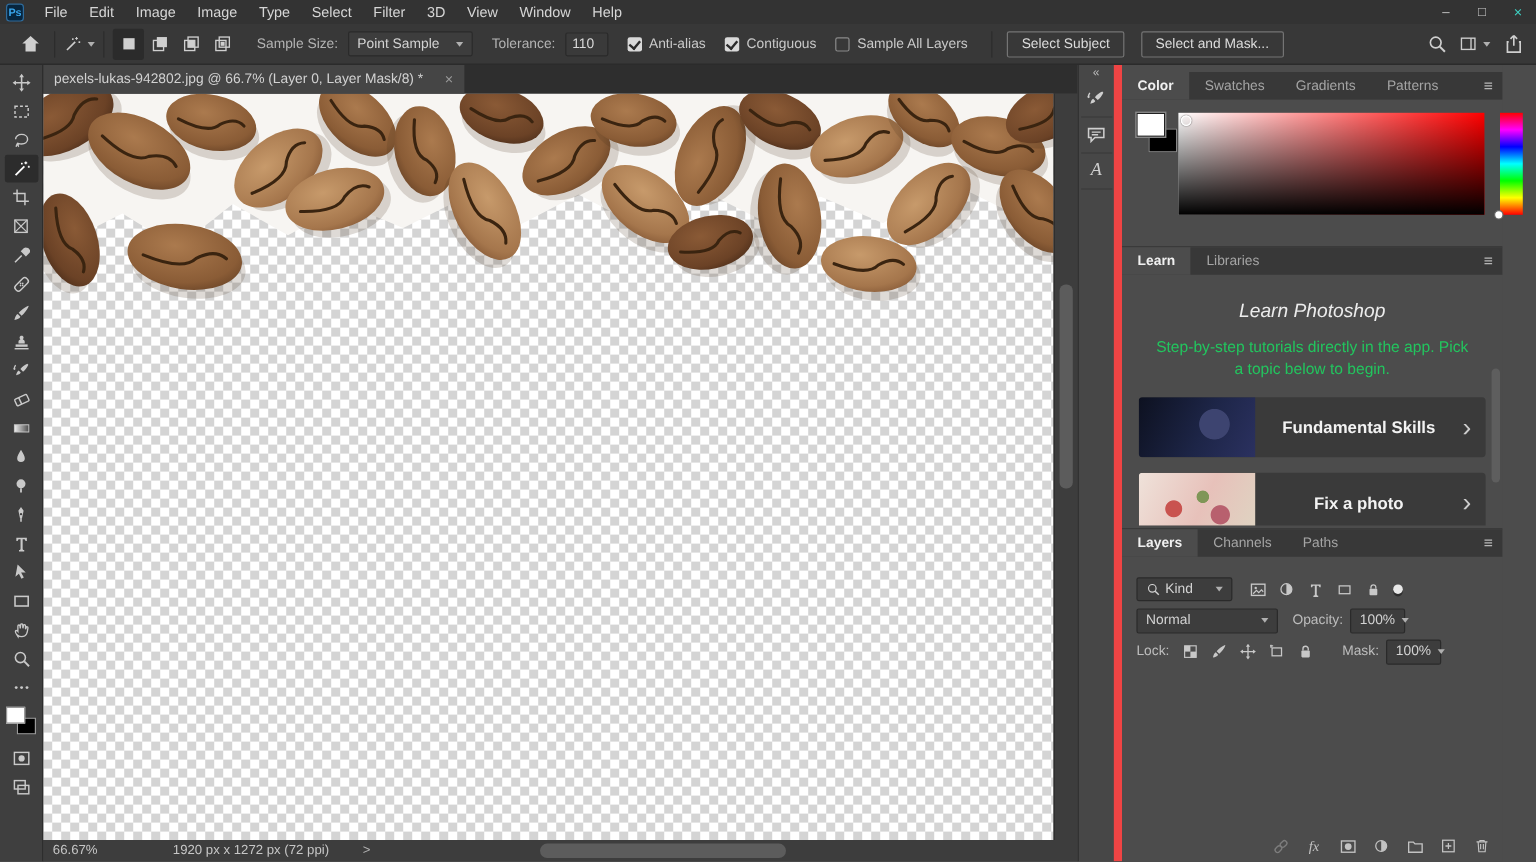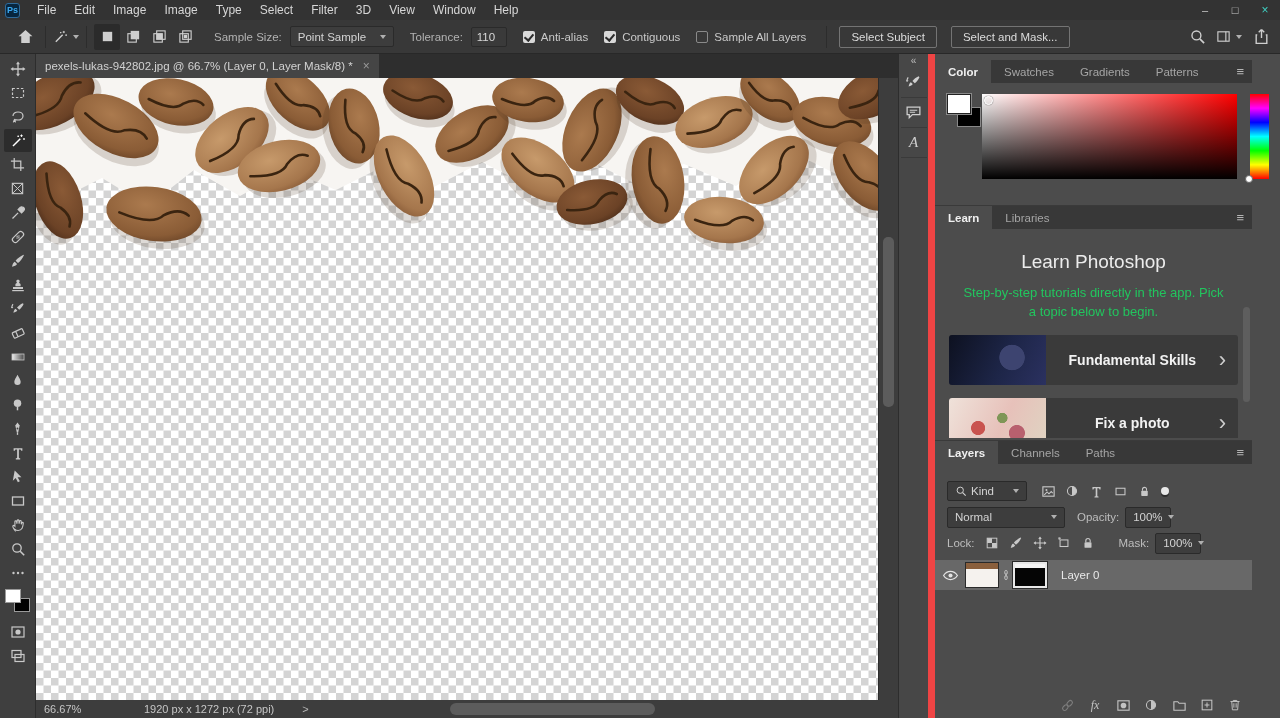--- a/index.html
+++ b/index.html
@@ -34,21 +34,21 @@
   
   .toolbar { position:absolute; top:54px; left:0; width:36px; bottom:0; background:#3f3f3f; border-right:1px solid #2d2d2d; display:flex; flex-direction:column; align-items:center; padding-top:3px; z-index:20; }
   .tool { width:28px; height:23px; display:flex; align-items:center; justify-content:center; color:#c9c9c9; border-radius:2px; margin-bottom:1px; flex:0 0 auto; }
   .tool.active { background:#2c2c2c; color:#fff; }
   .swatches-mini { position:relative; width:26px; height:26px; margin-top:4px; flex:0 0 auto; }
   .swatches-mini .fg { position:absolute; left:0; top:0; width:16px; height:14px; background:#fff; border:1px solid #9a9a9a; z-index:2; }
   .swatches-mini .bg { position:absolute; left:9px; top:9px; width:16px; height:14px; background:#000; border:1px solid #9a9a9a; }
 
   
   .tabbar { position:absolute; left:36px; top:54px; width:862px; height:24px; background:#2e2e2e; display:flex; align-items:flex-end; z-index:15; }
-  .doc-tab { height:24px; background:#454545; display:flex; align-items:center; padding:0 9px; font-size:11.5px; color:#d2d2d2; }
+  .doc-tab { height:24px; background:#454545; display:flex; align-items:center; padding:0 9px; font-size:11.5px; color:#d2d2d2;gap:8px; }
   .doc-tab .close { margin-left:10px; color:#9a9a9a; font-size:12px; }
 
   
   .canvas-wrap { position:absolute; left:36px; top:78px; width:842px; height:622px; background:#fff; }
   .vscroll { position:absolute; left:878px; top:78px; width:20px; height:622px; background:#3d3d3d; border-left:1px solid #2c2c2c; }
   .vscroll .thumb { position:absolute; left:4px; top:159px; width:11px; height:170px; background:#5c5c5c; border-radius:5px; }
   .statusbar { position:absolute; left:36px; top:700px; width:862px; height:18px; background:#3d3d3d; display:flex; align-items:center; font-size:11px; color:#c6c6c6; }
   .statusbar .zoom { margin-left:8px; width:80px; }
   .statusbar .dims { margin-left:20px; }
   .statusbar .chev { margin-left:28px; color:#b5b5b5; }
@@ -74,21 +74,21 @@
   .fgbg .bg { position:absolute; left:10px; top:13px; width:24px; height:20px; background:#000; border:1px solid #888; }
   .sat-field { position:absolute; left:47px; top:11px; width:255px; height:85px;
       background:linear-gradient(to bottom, rgba(0,0,0,0), #000), linear-gradient(to right, #fff, #f00); }
   .sat-picker { position:absolute; left:2px; top:2px; width:9px; height:9px; border:1.5px solid #fff; border-radius:50%; box-shadow:0 0 1px #000; }
   .hue-strip { position:absolute; left:315px; top:11px; width:19px; height:85px;
       background:linear-gradient(to bottom, #f00, #f0f, #00f, #0ff, #0f0, #ff0, #f00); }
   .hue-picker { position:absolute; left:-5px; bottom:-4px; width:8px; height:8px; background:#fff; border:1px solid #666; border-radius:50%; }
 
   .learn-panel { position:absolute; top:151px; left:0; right:0; height:232px; border-top:1px solid #3a3a3a; }
   .learn-body { position:relative; height:209px; overflow:hidden; }
-  .learn-title { text-align:center; font-size:19px; color:#ececec; margin-top:22px; }
+  .learn-title { text-align:center; font-size:16px; color:#ececec; margin-top:22px;font-style:italic; }
   .learn-sub { text-align:center; font-size:13px; color:#22c55e; margin:11px 26px 0 26px; line-height:1.45; }
   .learn-card { position:relative; margin:13px 14px 0 14px; height:50px; background:#3a3a3a; border-radius:3px; display:flex; align-items:center; overflow:hidden; }
   .card-thumb { width:97px; height:50px; flex:0 0 auto; }
   .thumb-skills { background:radial-gradient(circle at 65% 45%, #3d4470 0 18%, transparent 19%), linear-gradient(115deg, #0d1120, #1d2547 55%, #2b3160); }
   .thumb-photo { background:radial-gradient(circle at 30% 60%, #c9534f 0 9%, transparent 10%), radial-gradient(circle at 55% 40%, #7f9657 0 8%, transparent 9%), radial-gradient(circle at 70% 70%, #b8606e 0 10%, transparent 11%), linear-gradient(115deg, #efe2da, #e7c1ba 55%, #dfd4c2); }
   .card-title { flex:1; text-align:center; font-size:14px; font-weight:bold; color:#f2f2f2; }
   .card-chev { color:#cdcdcd; font-size:22px; margin-right:12px; font-weight:normal; }
   .learn-scroll { position:absolute; right:2px; top:8px; width:7px; height:190px; }
   .learn-scroll .thumb { position:absolute; top:70px; width:7px; height:95px; background:#5e5e5e; border-radius:4px; }
 
@@ -854,35 +854,20 @@
               <use href="#i-lock"></use>
             </svg>
           </div>
         <span style="margin-left:20px">Mask:</span>
         <div class="dd small-dd">
           <span>100%</span>
           <span class="caret"></span>
         </div>
       </div>
 
-      <div class="layer-row">
-        <div class="eye-slot">
-            <svg class="ic" width="17" height="17">
-              <use href="#i-eye"></use>
-            </svg>
-          </div>
-        <div class="layer-thumb"></div>
-        <div class="chainlink">
-            <svg class="ic" width="12" height="14">
-              <use href="#i-chain"></use>
-            </svg>
-          </div>
-        <div class="mask-thumb"></div>
-        <div class="layer-name">Layer 0</div>
-      </div>
 
       <div class="layers-bottom">
         <div class="lb-icon dim">
             <svg class="ic" width="15" height="15">
               <use href="#i-link"></use>
             </svg>
           </div>
         <div class="lb-icon fx-text">fx</div>
         <div class="lb-icon">
             <svg class="ic" width="15" height="15">

